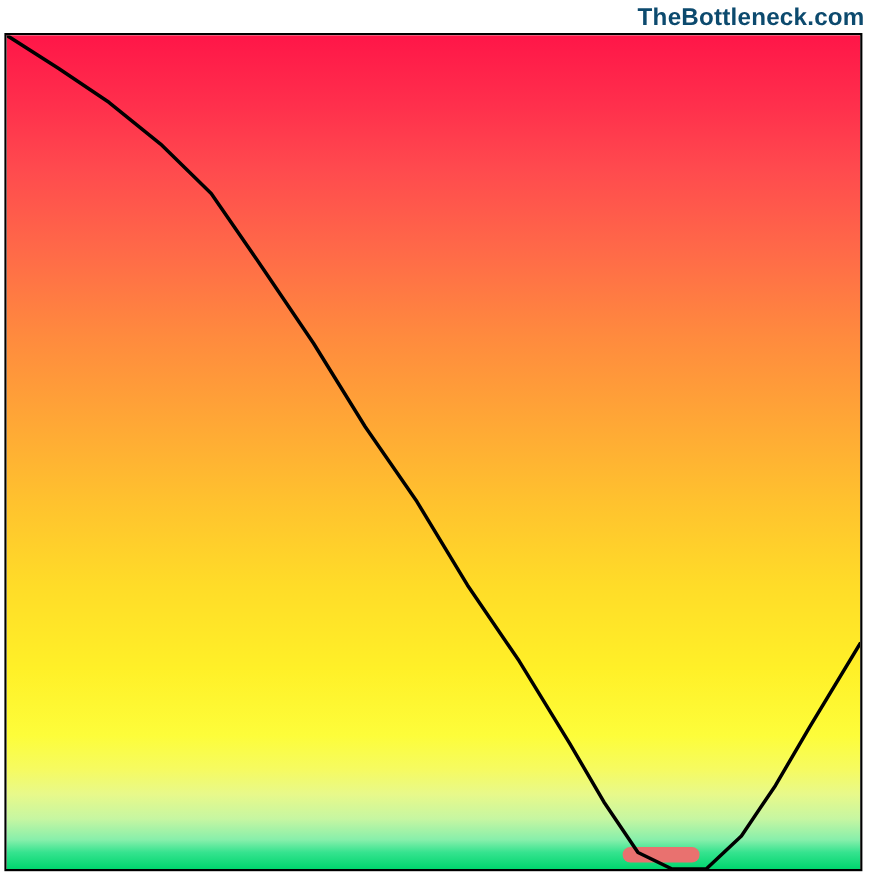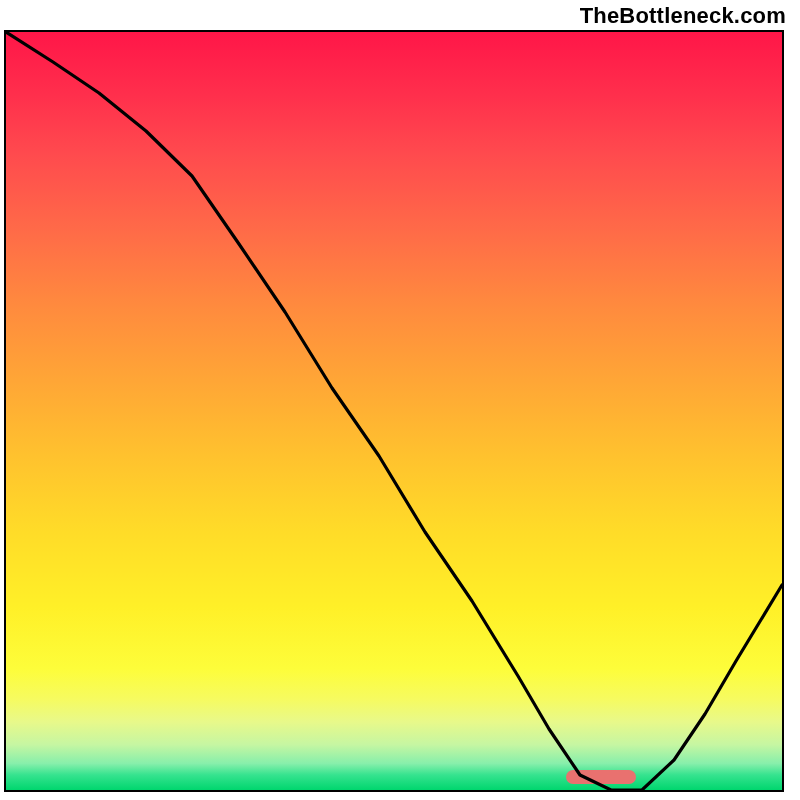--- a/index.html
+++ b/index.html
@@ -62,21 +62,21 @@
     position: absolute;
     height: 14px;
     border-radius: 8px;
     background: #e9716f;
   }
   
   .watermark {
     position: absolute;
     top: 3px;
     right: 14px;
-    color: #000000;
+    color: #0c4a6e;
     font-size: 22px;
     font-weight: 600;
     letter-spacing: 0.2px;
     user-select: none;
   }
 </style>
 </head>
 <body>
 
 <div class="stage">

